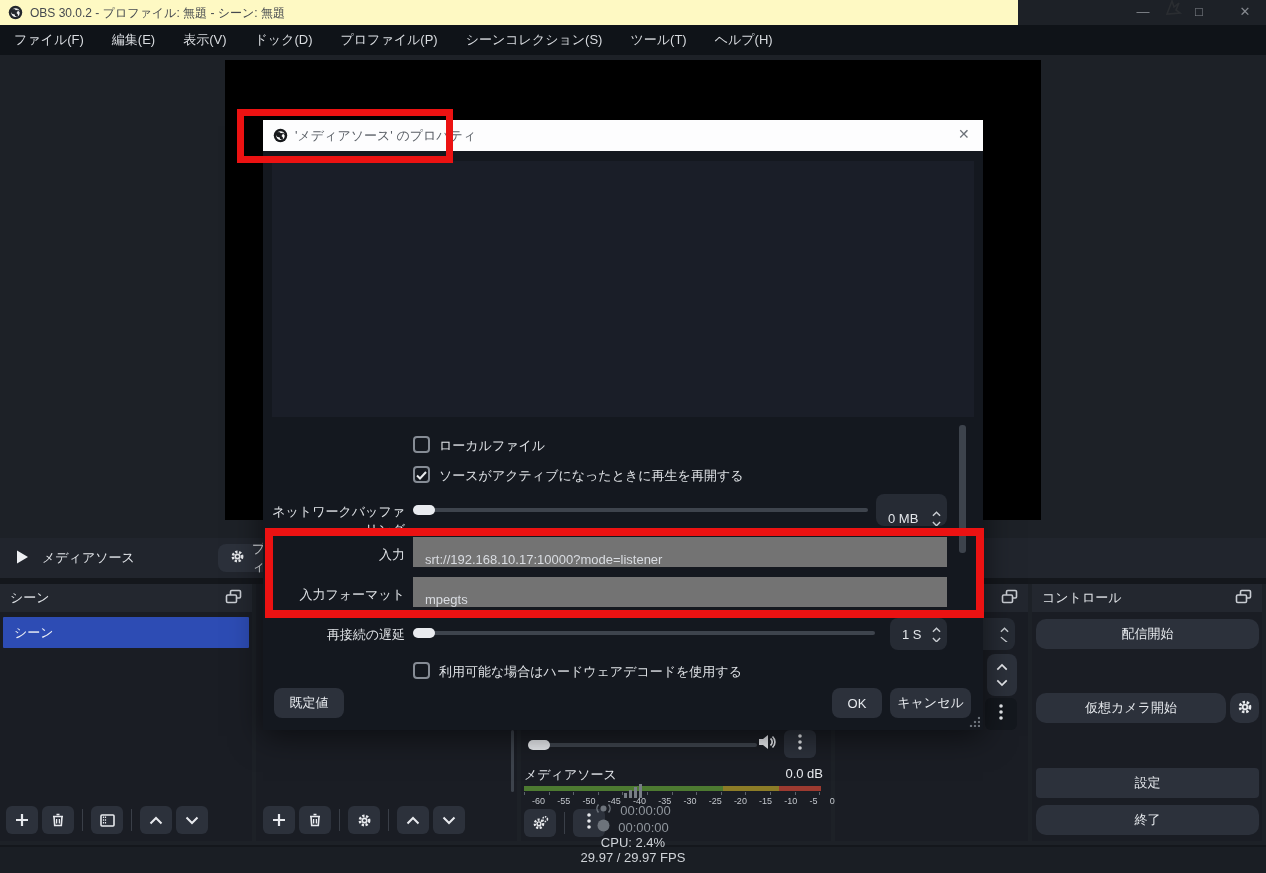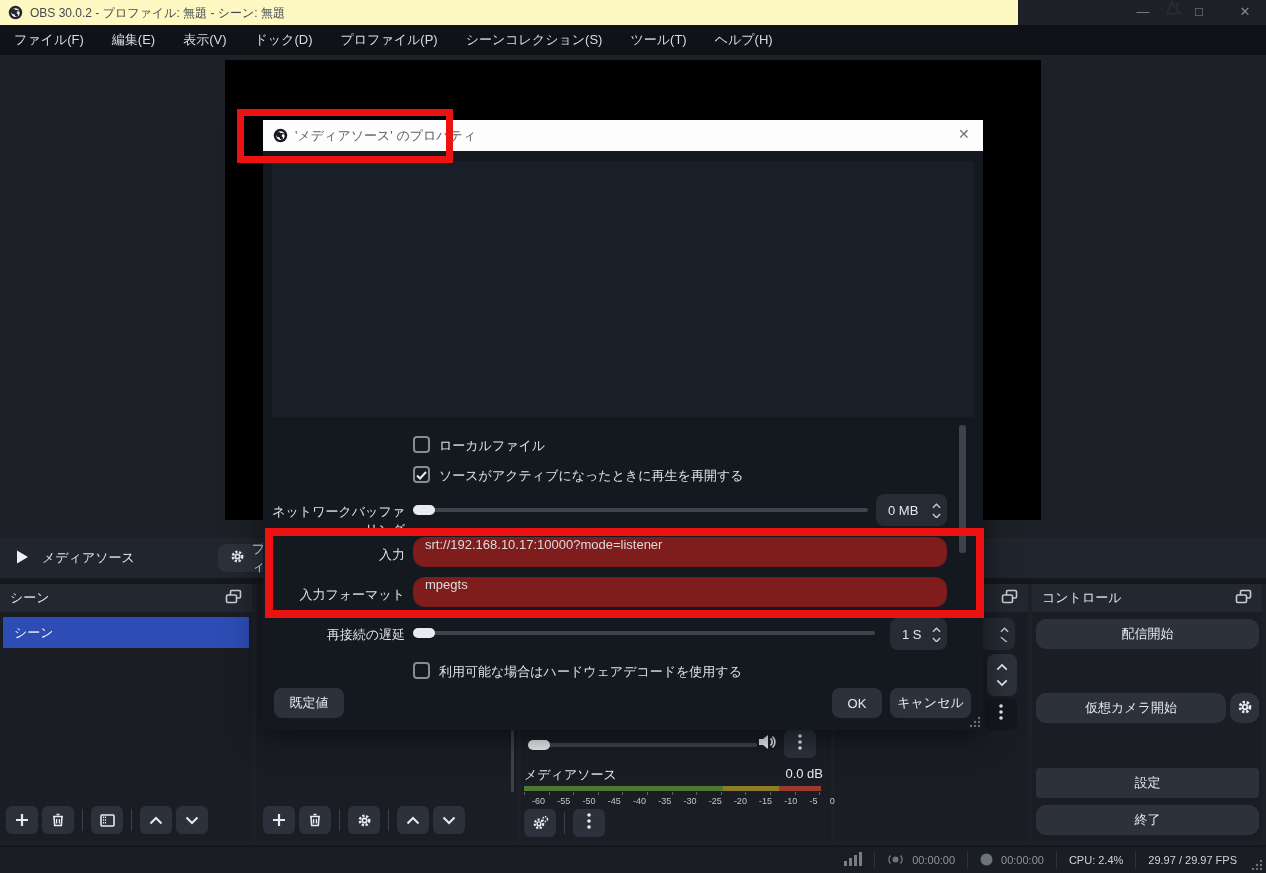--- a/index.html
+++ b/index.html
@@ -40,41 +40,41 @@
   .meter{background:linear-gradient(90deg,#4d7a31 0%,#4d7a31 67%,#8c7c27 67%,#8c7c27 86%,#9c3a30 86%,#9c3a30 100%);}
   .meterticks{background:repeating-linear-gradient(90deg,#5b616a 0 1px,transparent 1px 24.6px);}
   .ticklabels{display:flex;justify-content:space-between;font-size:9px;color:#c3c7cd;}
 
   
   .dialog{left:263px;top:120px;width:720px;height:610px;background:#14181f;z-index:10;
     box-shadow:0 6px 30px rgba(0,0,0,.55);}
   .dlg-titlebar{left:0;top:0;width:720px;height:31px;background:#fdfdfe;color:#5b6067;
     font-size:13px;display:flex;align-items:center;}
   .dlg-preview{left:9px;top:41px;width:702px;height:256px;background:#1a1e28;}
-  .field{background:#7f1d1d;border-radius:12px;color:#d9dce1;font-size:13px;
-    display:flex;align-items:flex-start;padding:0 12px;box-sizing:border-box;}
+  .field{background:#737373;border-radius:0;color:#d9dce1;font-size:13px;
+    display:flex;align-items:flex-end;padding:0 12px;box-sizing:border-box;}
   .flabel{font-size:13px;color:#dfe2e6;text-align:right;}
   .checkbox{width:17px;height:17px;border:2px solid #868c95;border-radius:4px;
     box-sizing:border-box;display:flex;align-items:center;justify-content:center;}
   .checkbox .check{display:none;}
   .checkbox.checked .check{display:block;}
   .slidertrack{height:4px;background:#3e444d;border-radius:2px;}
   .sliderhandle{width:22px;height:10px;background:#e9ebef;border-radius:5px;}
   .spin{background:#262b34;border-radius:8px;color:#e3e6ea;font-size:13px;
     display:flex;align-items:center;box-sizing:border-box;justify-content:space-between;padding:0 6px 0 12px;}
   .spinarrows{display:flex;flex-direction:column;gap:3px;align-items:center;}
   .scrollbar{background:#3d434c;border-radius:3px;}
 
   
   .annot{border:8px solid #ec1212;z-index:50;box-sizing:border-box;}
 
   
   .statusbar{left:0;top:845px;width:1266px;height:28px;background:#1a1e24;
     border-top:2px solid #14171c;box-sizing:border-box;display:flex;align-items:center;
-    justify-content:flex-end;font-size:11px;color:#cfd3d8;}
+    justify-content:flex-end;font-size:13px;color:#cfd3d8;flex-direction:column;}
   .statdiv{width:1px;height:18px;background:#2e333b;margin:0 12px;}
   .dimtime{color:#8f959c;}
   .grip{width:11px;height:11px;
     background:radial-gradient(circle 1.3px at 2px 10px,#6a7078 1.3px,transparent 1.6px),
       radial-gradient(circle 1.3px at 6px 10px,#6a7078 1.3px,transparent 1.6px),
       radial-gradient(circle 1.3px at 10px 10px,#6a7078 1.3px,transparent 1.6px),
       radial-gradient(circle 1.3px at 6px 6px,#6a7078 1.3px,transparent 1.6px),
       radial-gradient(circle 1.3px at 10px 6px,#6a7078 1.3px,transparent 1.6px),
       radial-gradient(circle 1.3px at 10px 2px,#6a7078 1.3px,transparent 1.6px);}
 </style>
@@ -359,21 +359,21 @@
     <div class="abs checkbox checked" style="left:150px;top:346px;">
       <span class="check"><svg width="11" height="9" viewBox="0 0 11 9">
             <path d="M1 4.5 4 7.5 10 1" fill="none" stroke="#e9ebee" stroke-width="2"></path>
           </svg></span>
     </div>
     <span class="abs" style="left:176px;top:347px;font-size:13px;">ソースがアクティブになったときに再生を再開する</span>
 
     <span class="abs flabel" style="left:0px;top:383px;width:142px;">ネットワークバッファリング</span>
     <div class="abs slidertrack" style="left:152px;top:388px;width:453px;"></div>
     <div class="abs sliderhandle" style="left:150px;top:385px;"></div>
-    <div class="abs spin" style="left:613px;top:374px;width:71px;height:32px;">
+    <div class="abs spin" style="left:613px;top:374px;width:71px;height:32px;align-items:flex-end;">
       <span>0 MB</span>
       <span class="spinarrows">
         <svg width="9" height="6" viewBox="0 0 10 6">
             <path d="M1 5 5 1l4 4" fill="none" stroke="#c9cdd2" stroke-width="1.6"></path>
           </svg>
         <svg width="9" height="6" viewBox="0 0 10 6">
             <path d="M1 1 5 5l4-4" fill="none" stroke="#c9cdd2" stroke-width="1.6" transform="translate(0,1)"></path>
           </svg>
       </span>
     </div>

